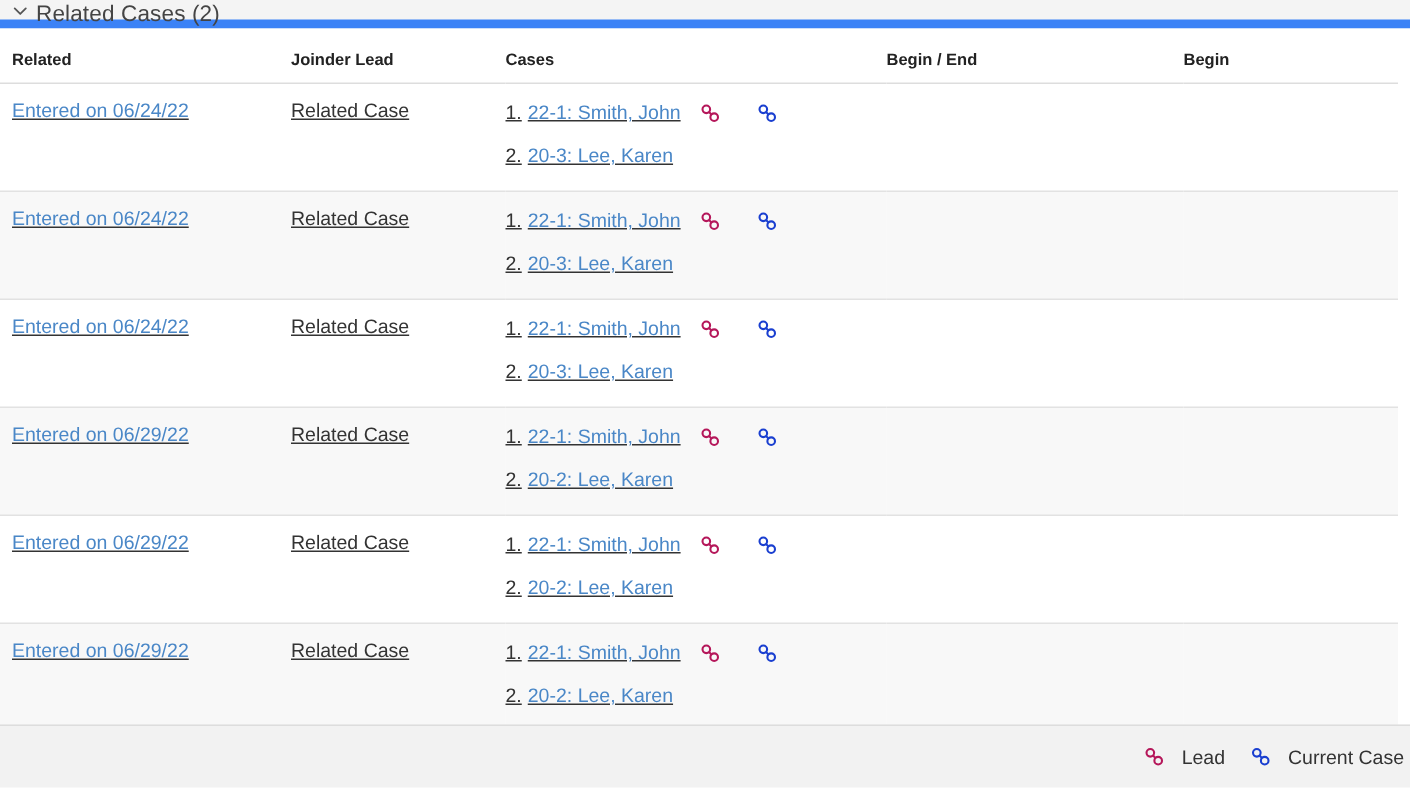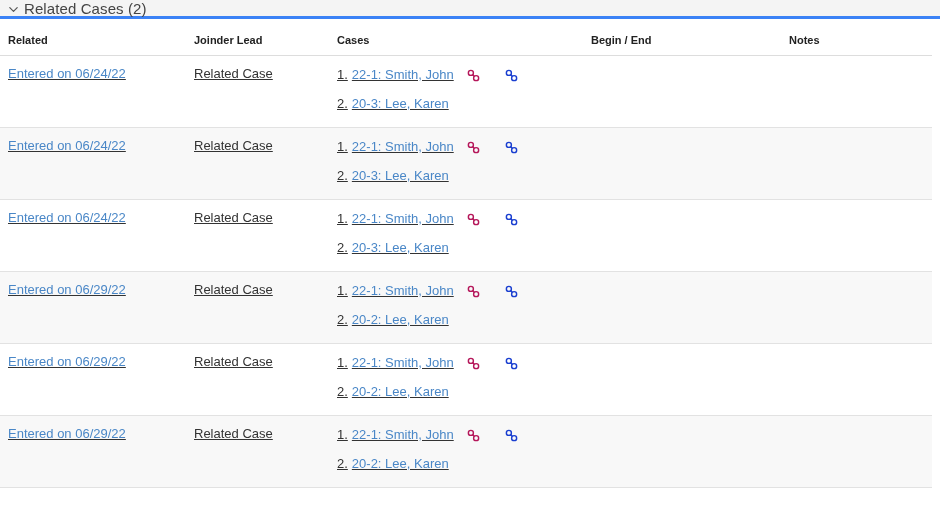--- a/index.html
+++ b/index.html
@@ -20,23 +20,23 @@
     position: relative;
     width: 940px;
     height: 525px;
     box-sizing: border-box;
   }
 
   
   .section-header {
     height: 19px;
     background: #f4f4f4;
-    border-bottom: 3px solid #3b82f6;
+    border-bottom: 6px solid #3b82f6;
     display: flex;
-    align-items: flex-end;
+    align-items: flex-start;
     padding-left: 6px;
     box-sizing: border-box;
   }
   .chevron {
     width: 14px;
     height: 14px;
     display: inline-flex;
     align-items: center;
     justify-content: center;
     color: #555555;
@@ -181,21 +181,21 @@
           <col class="col-cases">
           <col class="col-beginend">
           <col class="col-notes">
       </colgroup>
       <thead>
         <tr>
           <th class="col-related">Related</th>
           <th class="col-joinder">Joinder Lead</th>
           <th class="col-cases">Cases</th>
           <th class="col-beginend">Begin / End</th>
-          <th class="col-notes">Notes</th>
+          <th class="col-notes">Begin</th>
         </tr>
       </thead>
       <tbody id="cases-body">
           <tr>
             <td class="c-related"><a class="link">Entered on 06/24/22</a></td>
             <td><span class="joinder-text">Related Case</span></td>
             <td>
               <div class="case-line">
                 <span class="case-num">1.</span>
                 <a class="link">22-1: Smith, John</a>
@@ -405,14 +405,40 @@
                 <a class="link">20-2: Lee, Karen</a>
               </div>
             </td>
             <td></td>
             <td></td>
           </tr>
         </tbody>
     </table>
   </div>
 
+  <div class="legend-bar">
+    <span class="legend-item">
+      <span class="icon-link">
+        <svg width="15" height="15" viewBox="0 0 16 16" aria-hidden="true">
+          <g fill="none" stroke="#b5175a" stroke-width="1.5">
+            <circle cx="5.2" cy="5.2" r="2.7"></circle>
+            <circle cx="10.8" cy="10.8" r="2.7"></circle>
+            <line x1="7.0" y1="7.0" x2="9.0" y2="9.0"></line>
+          </g>
+        </svg>
+      </span>
+      <span class="legend-label">Lead</span>
+    </span>
+    <span class="legend-item">
+      <span class="icon-link">
+        <svg width="15" height="15" viewBox="0 0 16 16" aria-hidden="true">
+          <g fill="none" stroke="#1a3fd0" stroke-width="1.5">
+            <circle cx="5.2" cy="5.2" r="2.7"></circle>
+            <circle cx="10.8" cy="10.8" r="2.7"></circle>
+            <line x1="7.0" y1="7.0" x2="9.0" y2="9.0"></line>
+          </g>
+        </svg>
+      </span>
+      <span class="legend-label">Current Case</span>
+    </span>
+  </div>
 
 </div>
 
 </body></html>

